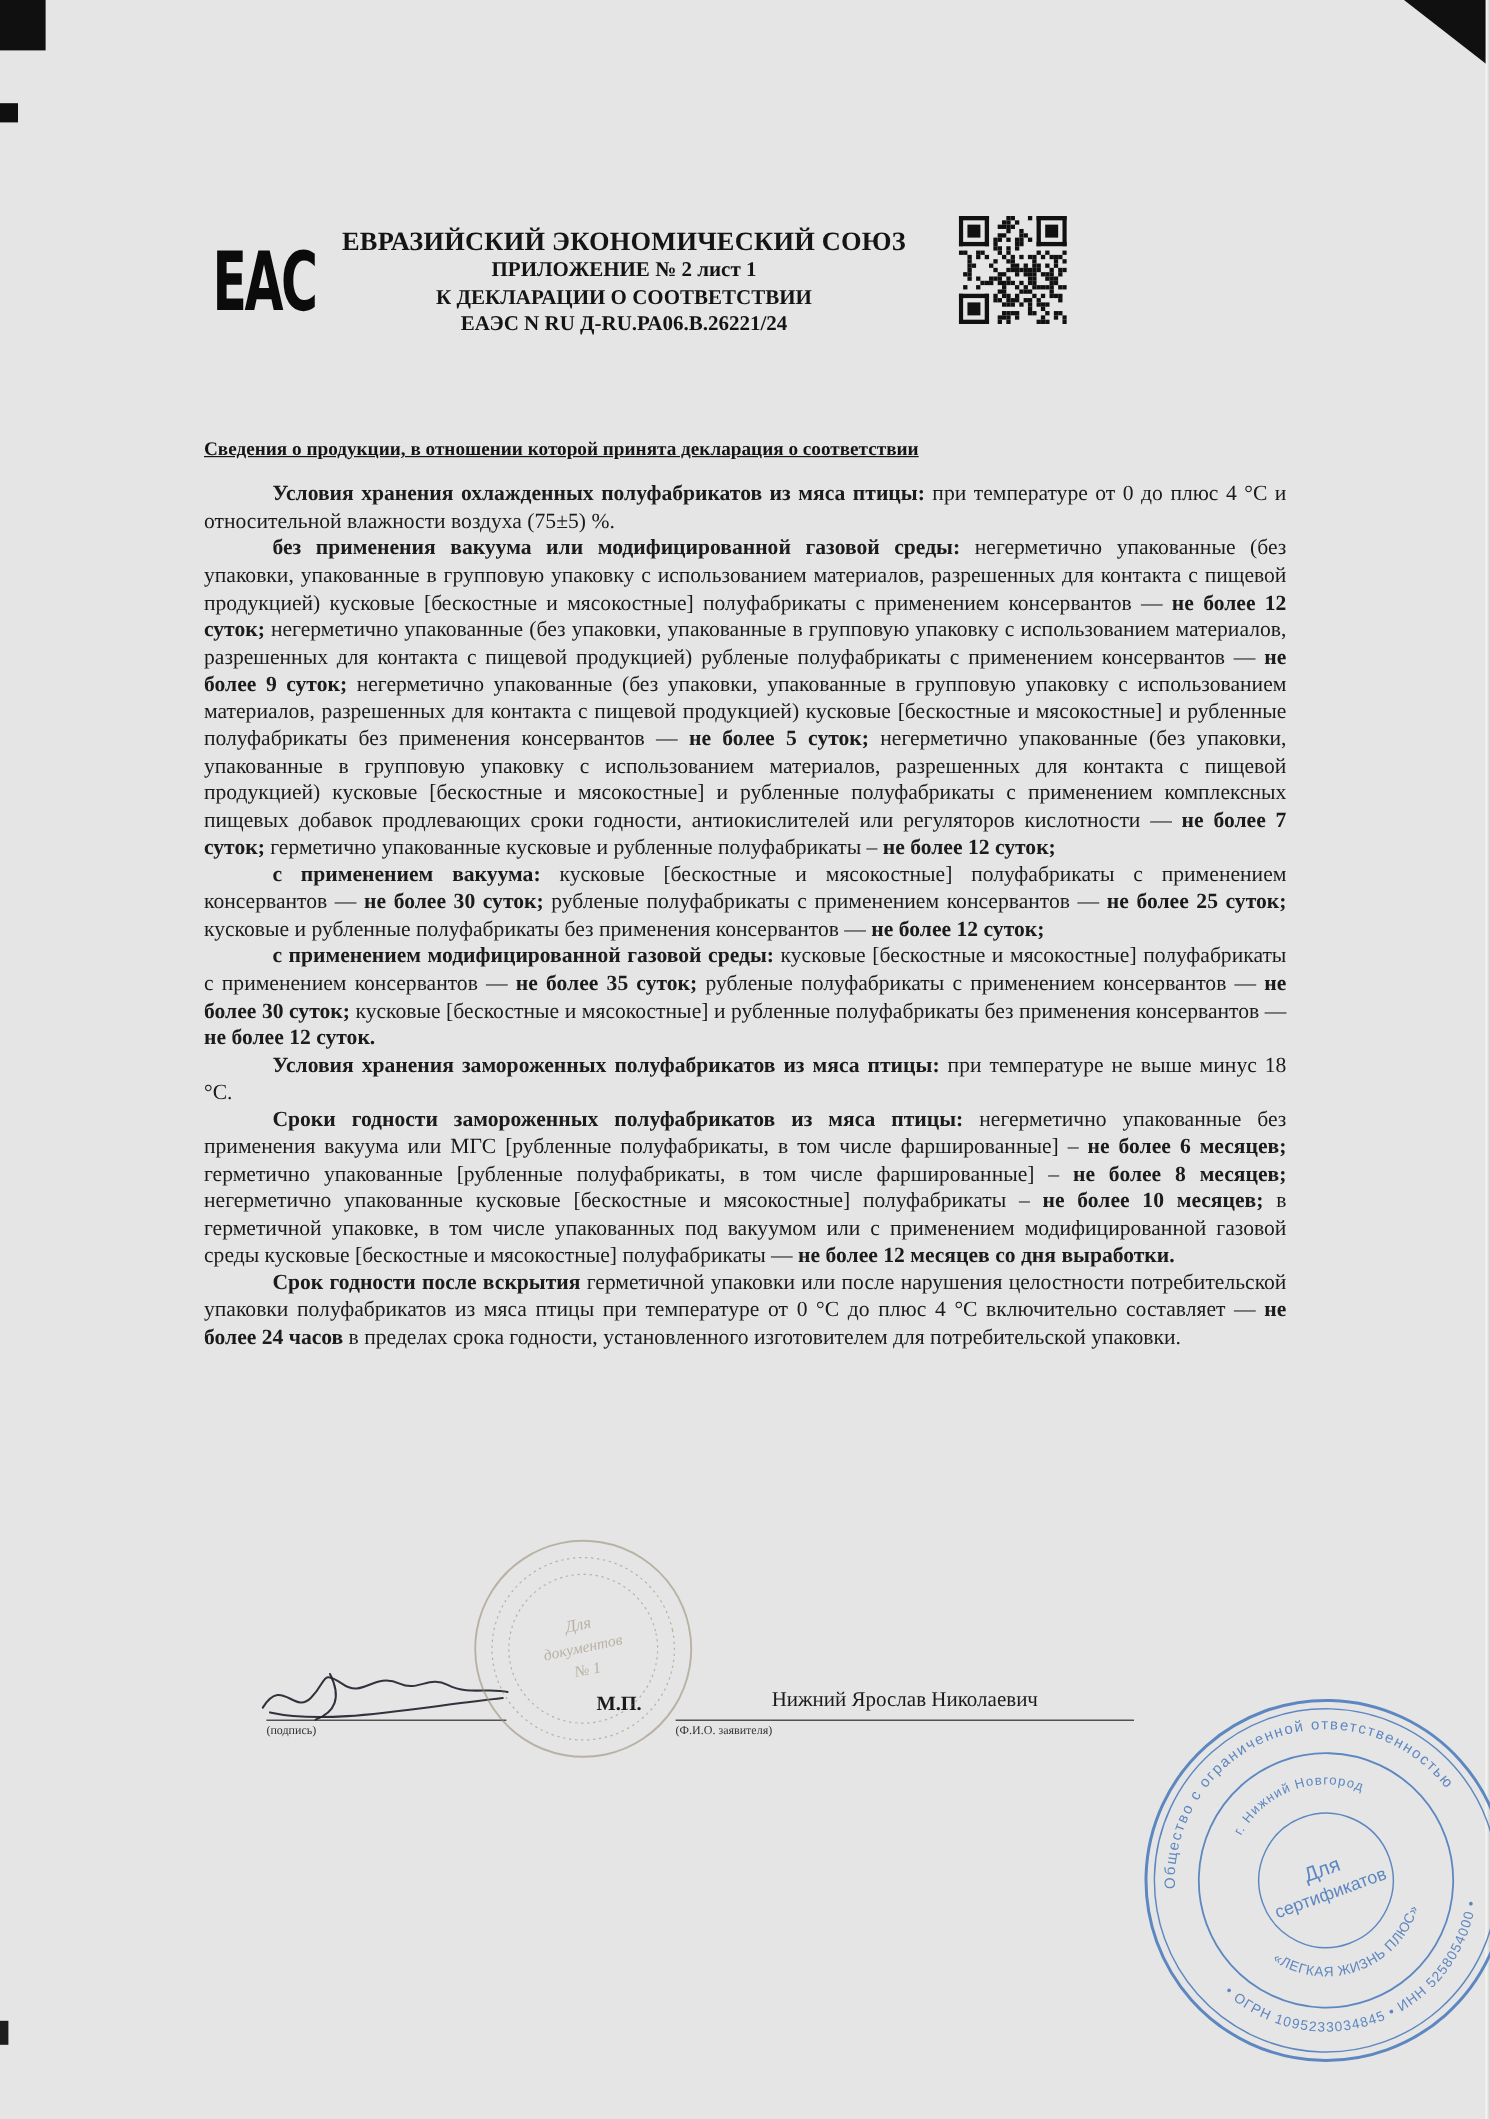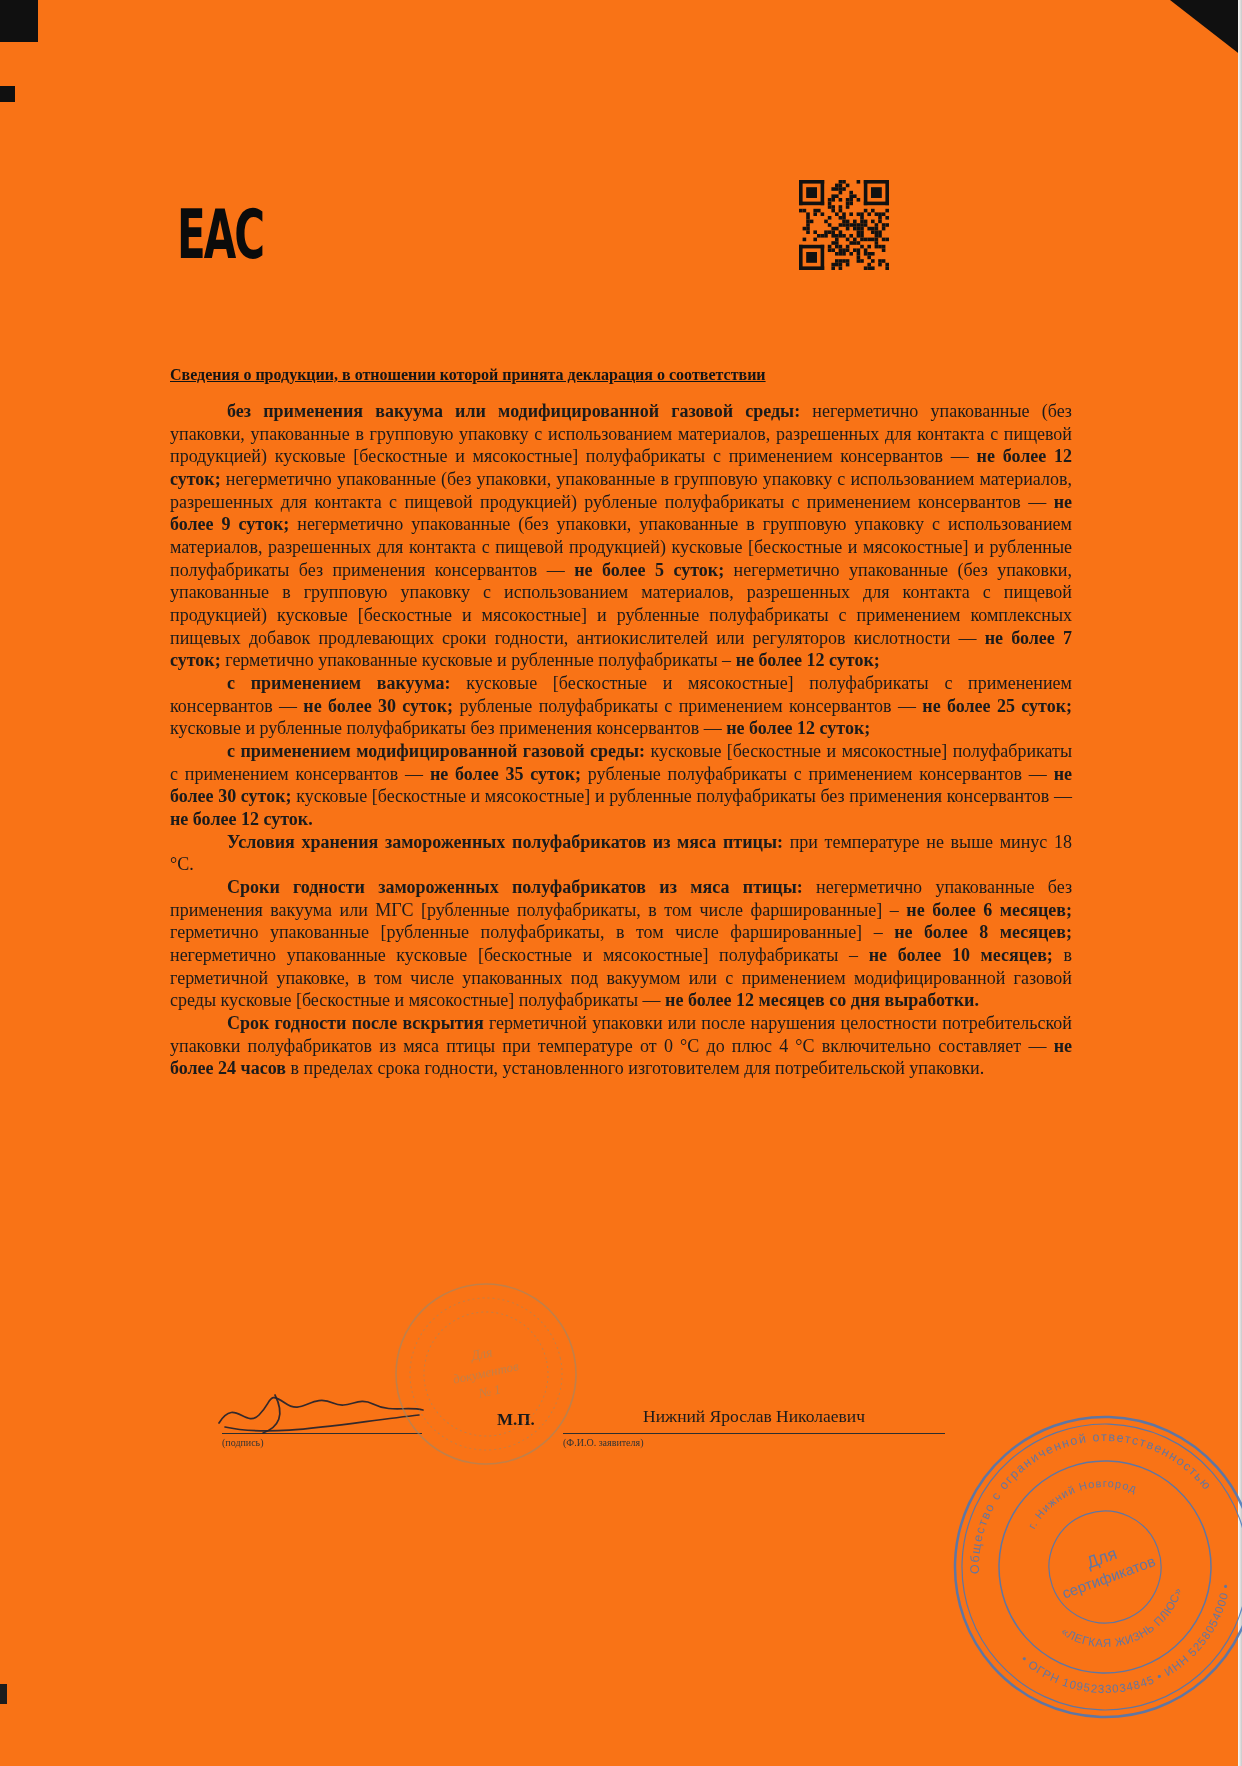--- a/index.html
+++ b/index.html
@@ -1,20 +1,20 @@
 <!DOCTYPE html>
 <html style="--stamp-blue: #4677bb; --doc-stamp-color: #948a72;"><head>
 <meta charset="utf-8">
 <style>
   * { margin:0; padding:0; box-sizing:border-box; }
   html,body { background:#ffffff; }
   body { font-family:"Liberation Serif", serif; }
   .page {
     position:relative; width:1242px; height:1766px;
-    background:#f97316; overflow:hidden;
+    background:#e5e5e5; overflow:hidden;
   }
   
   .art { position:absolute; background:#101010; }
   .art-tl  { left:0; top:0; width:38px; height:42px; }
   .art-tl2 { left:0; top:86px; width:15px; height:16px; }
   .art-tr  { right:0; top:0; width:72px; height:56px; clip-path:polygon(0 0,100% 0,100% 100%); }
   .art-bl  { left:0; top:1684px; width:7px; height:20px; background:#1d1d1d; }
   .scan-edge-right { position:absolute; right:0; top:0; width:4px; height:100%;
     background:linear-gradient(to right,#fdfdfc,#c9c9c9); }
 
@@ -80,20 +80,26 @@
   <div class="art art-tl"></div>
   <div class="art art-tl2"></div>
   <div class="art art-tr"></div>
   <div class="art art-bl"></div>
   <div class="scan-edge-right"></div>
 
   <div class="eac-logo">
     <span>ЕАС</span>
   </div>
 
+  <div class="header-block">
+    <div class="header-line1">ЕВРАЗИЙСКИЙ ЭКОНОМИЧЕСКИЙ СОЮЗ</div>
+    <div class="header-line">ПРИЛОЖЕНИЕ № 2 лист 1</div>
+    <div class="header-line">К ДЕКЛАРАЦИИ О СООТВЕТСТВИИ</div>
+    <div class="header-line">ЕАЭС N RU Д-RU.РА06.В.26221/24</div>
+  </div>
 
   <svg id="qr" class="qr" viewBox="0 0 100 100">
       <rect x="44" y="0" width="4" height="4" fill="#111"></rect>
       <rect x="48" y="0" width="4" height="4" fill="#111"></rect>
       <rect x="64" y="0" width="4" height="4" fill="#111"></rect>
       <rect x="40" y="4" width="4" height="4" fill="#111"></rect>
       <rect x="44" y="4" width="4" height="4" fill="#111"></rect>
       <rect x="52" y="4" width="4" height="4" fill="#111"></rect>
       <rect x="36" y="8" width="4" height="4" fill="#111"></rect>
       <rect x="40" y="8" width="4" height="4" fill="#111"></rect>
@@ -285,20 +291,21 @@
       <rect x="0" y="72" width="28" height="4" fill="#111"></rect>
       <rect x="0" y="96" width="28" height="4" fill="#111"></rect>
       <rect x="0" y="72" width="4" height="28" fill="#111"></rect>
       <rect x="24" y="72" width="4" height="28" fill="#111"></rect>
       <rect x="8" y="80" width="12" height="12" fill="#111"></rect>
     </svg>
 
   <div class="section-title">Сведения о продукции, в отношении которой принята декларация о соответствии</div>
 
   <div id="body-text" class="body-text">
+      <p class="para"><span class="b">Условия хранения охлажденных полуфабрикатов из мяса птицы:</span><span> при температуре от 0 до плюс 4 °С и относительной влажности воздуха  (75±5) %.</span></p>
       <p class="para"><span class="b">без применения вакуума или модифицированной газовой среды:</span><span> негерметично упакованные (без упаковки, упакованные в групповую упаковку с использованием материалов, разрешенных для контакта с пищевой продукцией) кусковые [бескостные и мясокостные] полуфабрикаты с применением консервантов — </span><span class="b">не более 12 суток;</span><span> негерметично упакованные (без упаковки, упакованные в групповую упаковку с использованием материалов, разрешенных для контакта с пищевой продукцией) рубленые полуфабрикаты с применением консервантов — </span><span class="b">не более 9 суток;</span><span> негерметично упакованные (без упаковки, упакованные в групповую упаковку с использованием материалов, разрешенных для контакта с пищевой продукцией) кусковые [бескостные и мясокостные]  и рубленные полуфабрикаты  без применения консервантов — </span><span class="b">не более 5 суток;</span><span> негерметично упакованные (без упаковки, упакованные в групповую упаковку с использованием материалов, разрешенных для контакта с пищевой продукцией) кусковые [бескостные и мясокостные]  и рубленные полуфабрикаты  с применением комплексных пищевых добавок продлевающих сроки годности, антиокислителей или регуляторов кислотности — </span><span class="b">не более 7 суток;</span><span> герметично упакованные кусковые и рубленные полуфабрикаты – </span><span class="b">не более 12 суток;</span></p>
       <p class="para"><span class="b">с применением вакуума:</span><span> кусковые [бескостные и мясокостные] полуфабрикаты с применением консервантов — </span><span class="b">не более 30 суток;</span><span> рубленые полуфабрикаты с применением консервантов — </span><span class="b">не более 25 суток;</span><span> кусковые и рубленные полуфабрикаты без применения консервантов — </span><span class="b">не более 12 суток;</span></p>
       <p class="para"><span class="b">с применением модифицированной газовой среды:</span><span> кусковые [бескостные и мясокостные] полуфабрикаты с применением консервантов — </span><span class="b">не более 35 суток;</span><span> рубленые полуфабрикаты с применением консервантов — </span><span class="b">не более 30 суток;</span><span> кусковые [бескостные и мясокостные] и рубленные полуфабрикаты без применения консервантов — </span><span class="b">не более 12 суток.</span></p>
       <p class="para"><span class="b">Условия хранения замороженных полуфабрикатов из мяса птицы:</span><span> при температуре не выше минус 18 °С.</span></p>
       <p class="para"><span class="b">Сроки годности замороженных полуфабрикатов из мяса птицы:</span><span> негерметично упакованные без применения вакуума или МГС [рубленные полуфабрикаты, в том числе фаршированные] – </span><span class="b">не более 6 месяцев;</span><span> герметично упакованные [рубленные полуфабрикаты, в том числе фаршированные] – </span><span class="b">не более 8 месяцев;</span><span> негерметично упакованные кусковые [бескостные и мясокостные] полуфабрикаты – </span><span class="b">не более 10 месяцев;</span><span> в герметичной упаковке, в том числе упакованных под вакуумом или с применением модифицированной газовой среды кусковые [бескостные и мясокостные] полуфабрикаты — </span><span class="b">не более 12 месяцев со дня выработки.</span></p>
       <p class="para"><span class="b">Срок годности после вскрытия </span><span>герметичной упаковки или после нарушения целостности потребительской упаковки полуфабрикатов из мяса птицы при температуре от 0 °С до плюс 4 °С включительно составляет — </span><span class="b">не более 24 часов </span><span>в пределах срока годности, установленного изготовителем для потребительской упаковки.</span></p>
     </div>
 
   <div class="sig-line sig-line-left"></div>
   <div class="sig-caption sig-caption-left">(подпись)</div>

